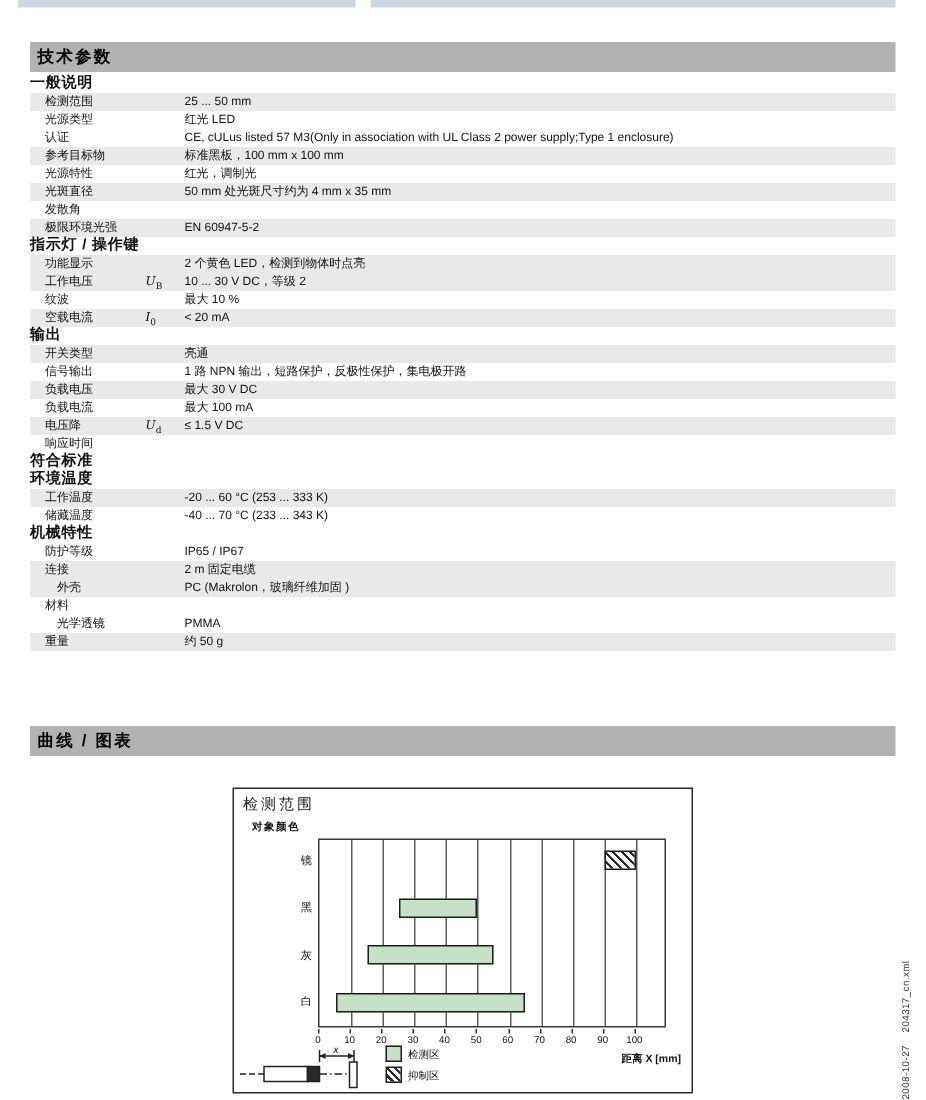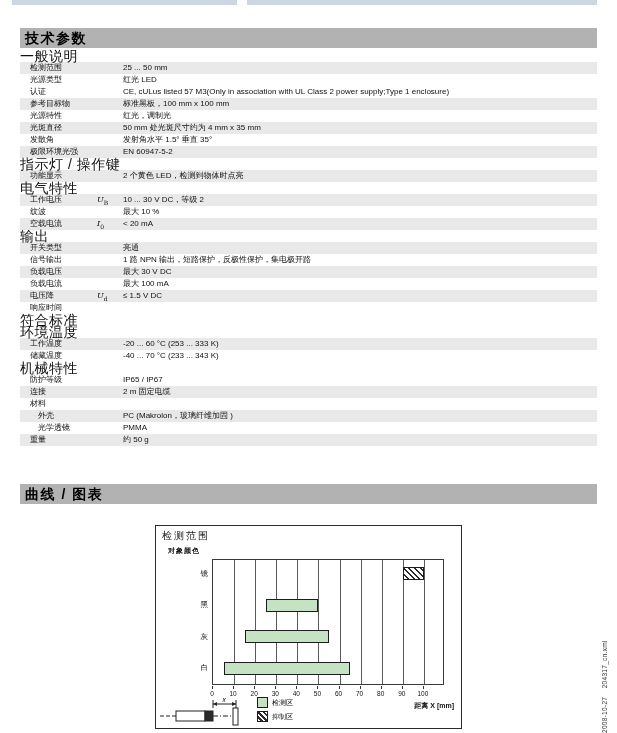--- a/index.html
+++ b/index.html
@@ -6,26 +6,26 @@
   body{
     width:617px;height:733px;position:relative;overflow:hidden;background:#fff;
     font-family:"Liberation Sans",sans-serif;color:#111;
     --c-bar:#b2b2b2; --c-shade:#e9e9e9; --c-green:#c5e2c4; --c-strip:#cdd7e4;
   }
   .abs{position:absolute;}
   .strip{height:5px;top:0;background:var(--c-strip);}
   .strip-l{left:12px;width:225px;}
   .strip-r{left:247px;width:350px;}
   .hbar{left:20px;width:577px;height:20px;background:var(--c-bar);
-        font-weight:bold;font-size:14px;line-height:20px;padding-left:5px;
+        font-weight:bold;font-size:11px;line-height:20px;padding-left:5px;
         letter-spacing:1.5px;box-sizing:border-box;color:#000;}
   .hbar-tech{top:28px;}
   .hbar-curves{top:484px;}
   #spec-table{left:20px;top:50px;width:577px;}
-  .sec-row{height:12px;line-height:12px;font-size:14px;font-weight:normal;letter-spacing:0.5px;white-space:nowrap;}
+  .sec-row{height:12px;line-height:12px;font-size:10px;font-weight:bold;letter-spacing:0.5px;white-space:nowrap;}
   .row{height:12px;line-height:12px;font-size:8px;display:flex;white-space:nowrap;}
   .row.shade{background:var(--c-shade);}
   .cell-label{width:77px;padding-left:10px;flex:none;box-sizing:border-box;overflow:visible;}
   .cell-label.indent{padding-left:18px;}
   .cell-sym{width:26px;flex:none;font-family:"DejaVu Serif",serif;font-style:italic;}
   .cell-sym sub{font-size:6px;font-style:normal;}
   .cell-value{flex:1;}
   
   #chart{left:155px;top:525px;width:305px;height:202px;border:1px solid #2b2b2b;background:#fff;}
   .chart-title{left:6px;top:3px;font-size:10px;letter-spacing:2px;color:#222;}
@@ -82,34 +82,32 @@
       <div class="cell-value">红光，调制光</div>
     </div>
     <div class="row shade">
       <div class="cell-label">光斑直径</div>
       <div class="cell-sym"></div>
       <div class="cell-value">50 mm 处光斑尺寸约为 4 mm x 35 mm</div>
     </div>
     <div class="row">
       <div class="cell-label">发散角</div>
       <div class="cell-sym"></div>
-      <div class="cell-value">发射角水平 1.5° 垂直 35°</div>
     </div>
     <div class="row shade">
       <div class="cell-label">极限环境光强</div>
       <div class="cell-sym"></div>
       <div class="cell-value">EN 60947-5-2</div>
     </div>
     <div class="sec-row">指示灯 / 操作键</div>
     <div class="row shade">
       <div class="cell-label">功能显示</div>
       <div class="cell-sym"></div>
       <div class="cell-value">2 个黄色 LED，检测到物体时点亮</div>
     </div>
-    <div class="sec-row">电气特性</div>
     <div class="row shade">
       <div class="cell-label">工作电压</div>
       <div class="cell-sym"><i>U</i><sub>B</sub></div>
       <div class="cell-value">10 ... 30 V DC，等级 2</div>
     </div>
     <div class="row">
       <div class="cell-label">纹波</div>
       <div class="cell-sym"></div>
       <div class="cell-value">最大 10 %</div>
     </div>
@@ -164,29 +162,29 @@
     <div class="row">
       <div class="cell-label">防护等级</div>
       <div class="cell-sym"></div>
       <div class="cell-value">IP65 / IP67</div>
     </div>
     <div class="row shade">
       <div class="cell-label">连接</div>
       <div class="cell-sym"></div>
       <div class="cell-value">2 m 固定电缆</div>
     </div>
+    <div class="row shade">
+      <div class="cell-label indent">外壳</div>
+      <div class="cell-sym"></div>
+      <div class="cell-value">PC (Makrolon，玻璃纤维加固 )</div>
+    </div>
     <div class="row">
       <div class="cell-label">材料</div>
       <div class="cell-sym"></div>
       <div class="cell-value"></div>
-    </div>
-    <div class="row shade">
-      <div class="cell-label indent">外壳</div>
-      <div class="cell-sym"></div>
-      <div class="cell-value">PC (Makrolon，玻璃纤维加固 )</div>
     </div>
     <div class="row">
       <div class="cell-label indent">光学透镜</div>
       <div class="cell-sym"></div>
       <div class="cell-value">PMMA</div>
     </div>
     <div class="row shade">
       <div class="cell-label">重量</div>
       <div class="cell-sym"></div>
       <div class="cell-value">约 50 g</div>

